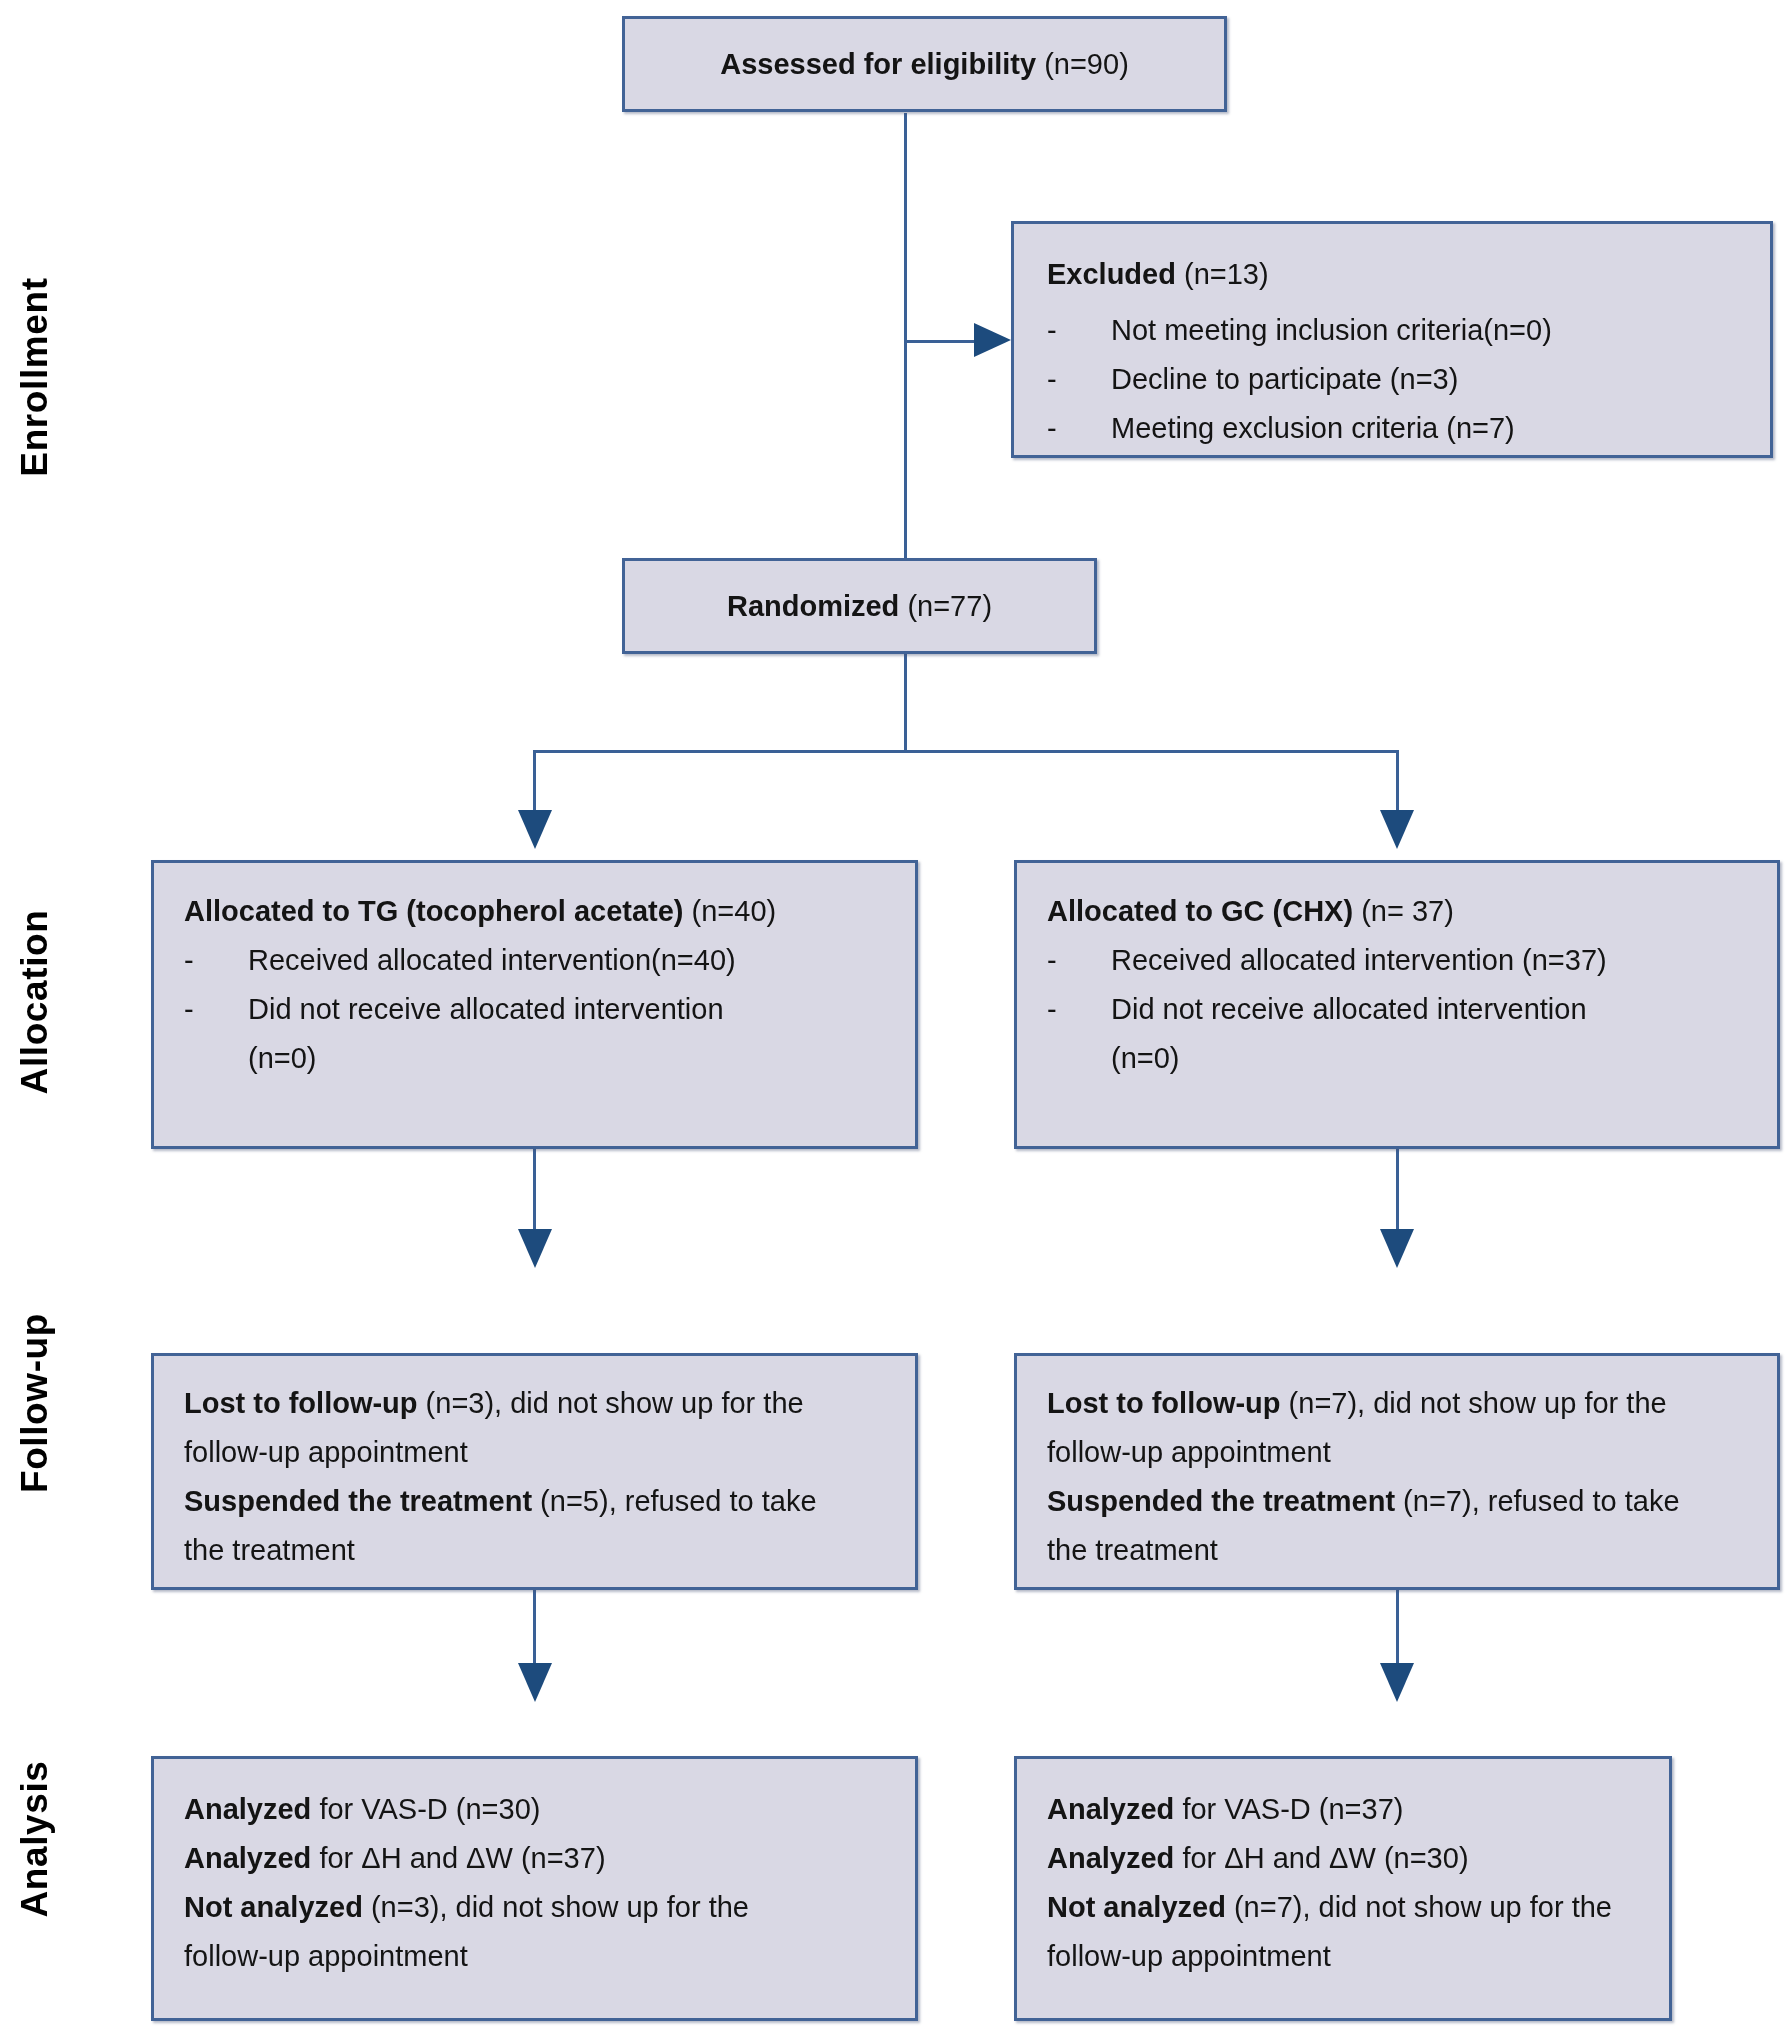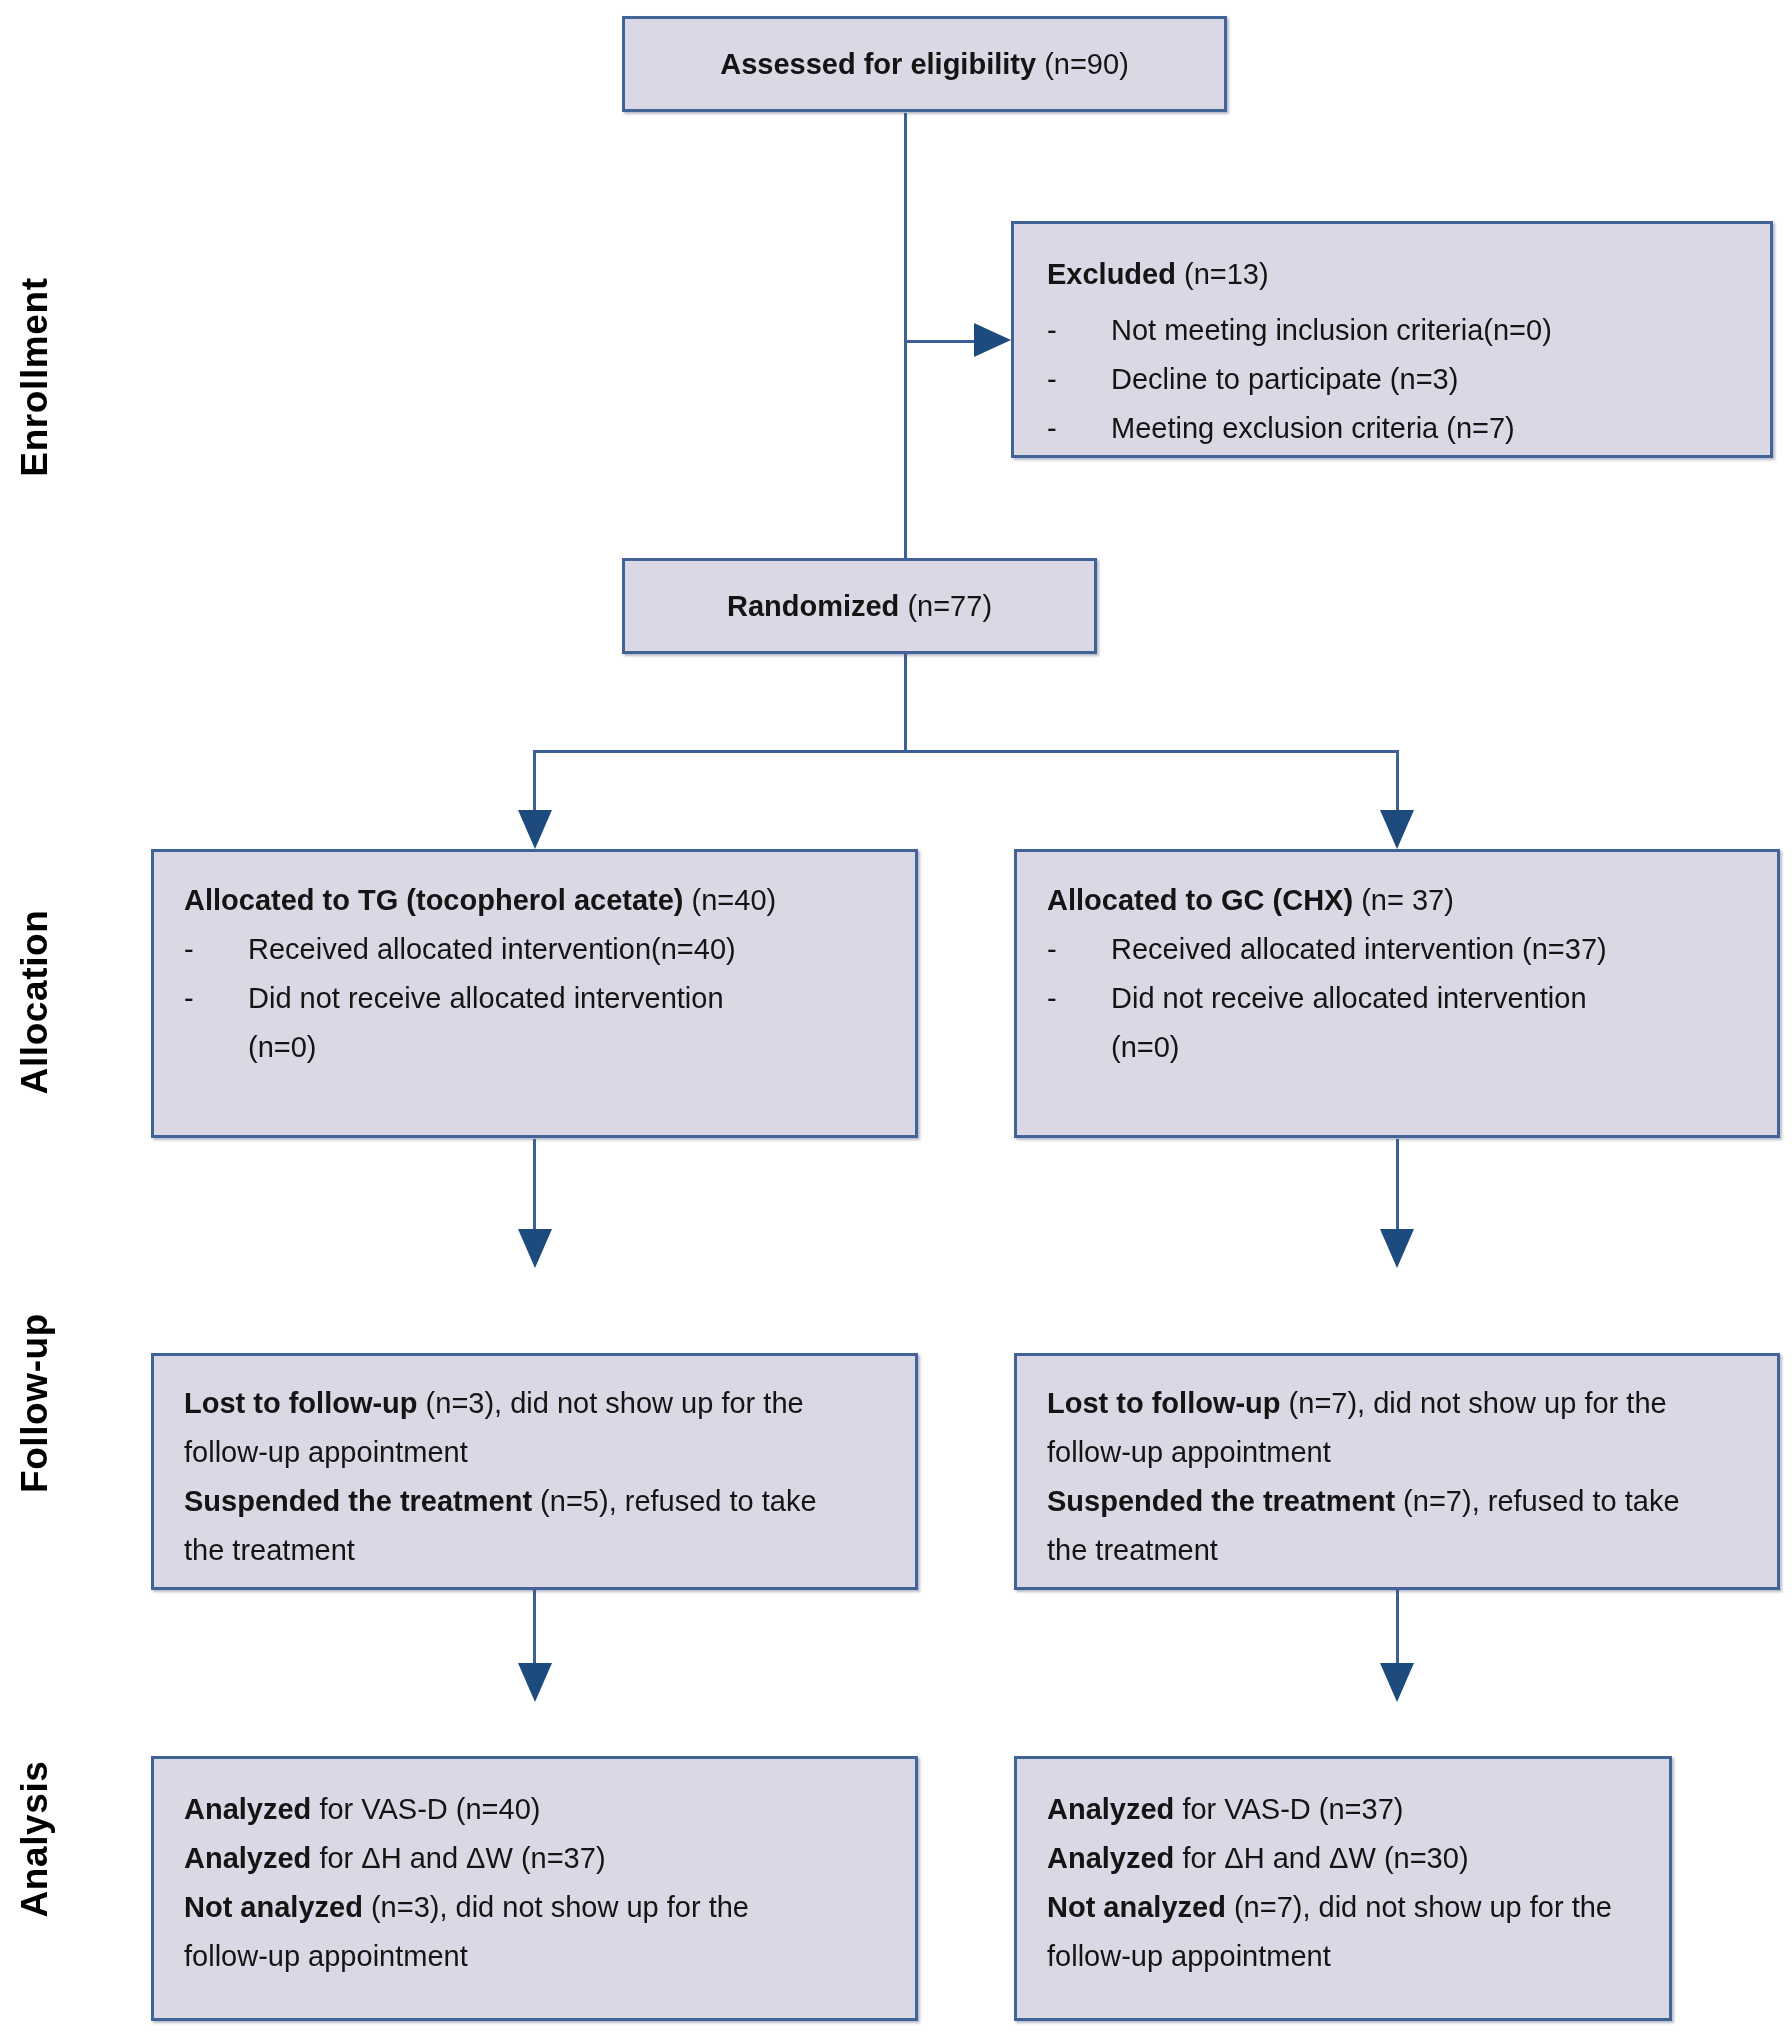--- a/index.html
+++ b/index.html
@@ -27,21 +27,21 @@
   }
   .center-text {
     display: flex;
     align-items: center;
     justify-content: center;
     text-align: center;
   }
   .b { font-weight: 700; }
   .line { line-height: 49px; white-space: nowrap; }
   .pad-ex { padding: 25.6px 15px 0 33px; }
-  .pad-al { padding: 24px 15px 0 30px; }
+  .pad-al { padding: 24px 15px 0 30px; margin-top: 11px; }
   .pad-fu { padding: 23px 15px 0 30px; margin-top: 29px; }
   .pad-an { padding: 25.6px 15px 0 30px; }
   .li { display: flex; line-height: 49px; }
   .dash { width: 64px; flex: 0 0 64px; }
   .itxt { flex: 1; white-space: nowrap; }
   .indent { margin-left: 64px; }
   .vline, .hline { position: absolute; background: #3a6096; }
   .vline { width: 3px; }
   .hline { height: 3px; }
   .ah-down {
@@ -181,21 +181,21 @@
     </div>
     <div class="line">follow-up appointment</div>
     <div class="line">
       <span class="b">Suspended the treatment</span><span> (n=7), refused to take</span>
     </div>
     <div class="line">the treatment</div>
   </div>
 
   <div class="box pad-an" style="left:151px; top:1756px; width:767px; height:265px;">
     <div class="line">
-      <span class="b">Analyzed</span><span> for VAS-D (n=40)</span>
+      <span class="b">Analyzed</span><span> for VAS-D (n=30)</span>
     </div>
     <div class="line">
       <span class="b">Analyzed</span><span> for ΔH and ΔW (n=37)</span>
     </div>
     <div class="line">
       <span class="b">Not analyzed</span><span> (n=3), did not show up for the</span>
     </div>
     <div class="line">follow-up appointment</div>
   </div>
 

